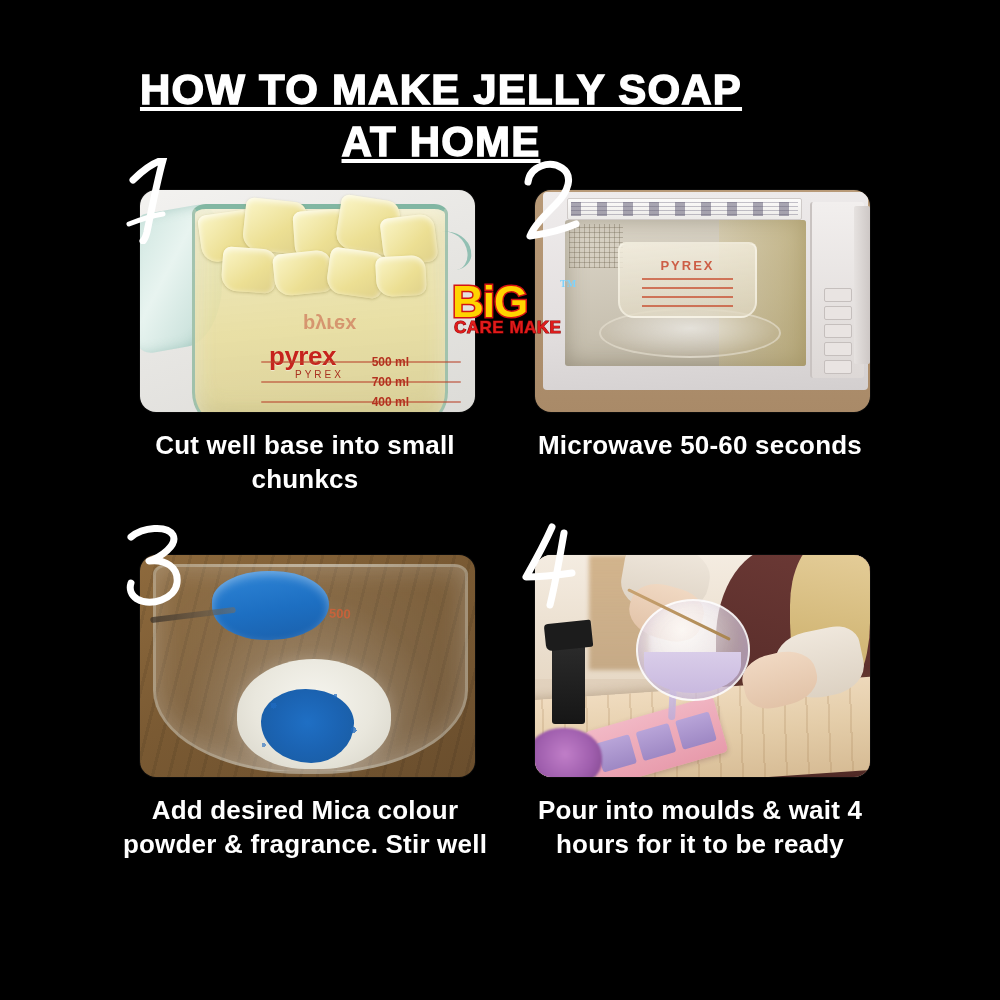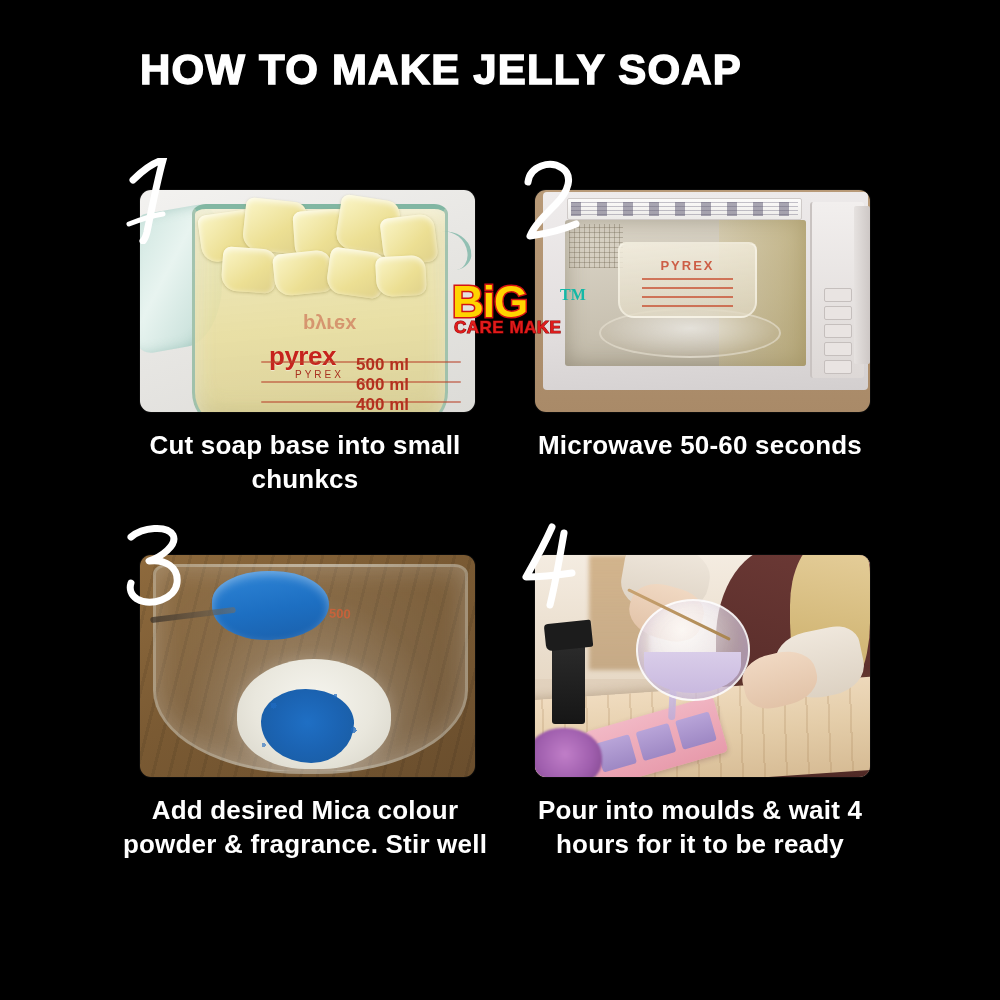--- a/index.html
+++ b/index.html
@@ -18,24 +18,25 @@
   #poster {
     position: absolute;
     inset: 0;
     background: #000000;
   }
 
   
   .title-block {
     position: absolute;
     left: 0;
-    top: 44px;
+    top: 64px;
     width: 882px;
     text-align: center;
     color: #ffffff;
+    text-decoration: underline;
   }
   .title-line {
     font-family: "Liberation Sans", sans-serif;
     font-weight: 700;
     font-size: 42px;
     letter-spacing: 1.2px;
     line-height: 52px;
     text-transform: uppercase;
     -webkit-text-stroke: 1.4px #ffffff;
     white-space: nowrap;
@@ -68,21 +69,21 @@
     pointer-events: none;
   }
   .step-number svg { display: block; width: 100%; height: 100%; }
 
   .photo {
     position: absolute;
     left: 25px;
     top: 30px;
     width: 335px;
     height: 222px;
-    border-radius: 11px;
+    border-radius: 16px;
     overflow: hidden;
     box-shadow: 0 0 0 1px rgba(255,255,255,0.04);
   }
   .photo .scene { position: absolute; inset: 0; }
 
   .caption {
     position: absolute;
     left: -10px;
     top: 268px;
     width: 400px;
@@ -154,21 +155,21 @@
     font-family: "Liberation Sans", sans-serif;
   }
   .p1-top-ghost {
     position: absolute; left: 126px; top: 8px;
     color: rgba(200,50,40,.75); font-weight: 700; font-size: 22px;
     transform: scaleY(-1);
     font-family: "Liberation Sans", sans-serif;
   }
   .p1-tick {
     position: absolute; right: 36px;
-    color: #b4311f; font-size: 17px; font-weight: 700;
+    color: #b4311f; font-size: 12px; font-weight: 700;
     font-family: "Liberation Sans", sans-serif;
   }
   .p1-gradline {
     position: absolute; left: 66px; width: 200px; height: 2px;
     background: rgba(185,70,45,.55);
     border-radius: 2px;
   }
 
   
   .p2-bg {
@@ -430,42 +431,43 @@
     font-family: "Liberation Sans", sans-serif;
     font-weight: 700;
     font-size: 44px;
     letter-spacing: -1px;
     color: #ffd400;
     -webkit-text-stroke: 3px #d41313;
     paint-order: stroke fill;
     line-height: 44px;
   }
   .wm-tm {
-    position: absolute; left: 108px; top: 10px;
+    position: absolute; left: 108px; top: 2px;
     font-family: "Liberation Serif", serif;
-    font-size: 16px; font-weight: 700;
-    color: #14b8a6;
+    font-size: 10px; font-weight: 700;
+    color: #7dd3fc;
   }
   .wm-care {
     position: absolute; left: 2px; top: 42px;
     font-family: "Liberation Sans", sans-serif;
     font-weight: 700; font-size: 17px;
     letter-spacing: .5px;
     color: #e01b1b;
     -webkit-text-stroke: 1px #8a0000;
     paint-order: stroke fill;
   }
 </style>
 </head>
 <body>
 
 <div id="poster">
 
   <div class="title-block">
     <div class="title-line">HOW TO MAKE JELLY SOAP</div>
+    <div class="title-line">AT HOME</div>
   </div>
 
   <div class="steps">
 
     <div class="step step-col-left step-row-top">
       <div class="step-number">
         <svg viewBox="0 0 70 86" aria-hidden="true">
           <path d="M10 22 C22 10, 32 4, 40 2 C36 16, 30 44, 24 74 C23 78, 22 81, 20 83" stroke="#ffffff" stroke-width="7" fill="none" stroke-linecap="round"></path>
           <path d="M6 66 C16 62, 28 58, 40 56" stroke="#ffffff" stroke-width="5" fill="none" stroke-linecap="round"></path>
         </svg>
@@ -478,39 +480,39 @@
           <div class="p1-cup">
             <div class="p1-spout"></div>
             <div class="p1-top-ghost">pyrex</div>
             <div class="p1-ghost">pyrex</div>
             <div class="p1-label">pyrex</div>
             <div class="p1-metric">PYREX</div>
             <div class="p1-gradline" style="top:152px"></div>
             <div class="p1-gradline" style="top:172px"></div>
             <div class="p1-gradline" style="top:192px"></div>
             <div class="p1-tick" style="top:146px">500 ml</div>
-            <div class="p1-tick" style="top:166px">600 ml</div>
+            <div class="p1-tick" style="top:166px">700 ml</div>
             <div class="p1-tick" style="top:186px">400 ml</div>
 
           </div>
           <div class="p1-chunks">
             <div class="p1-chunk" style="left:4px;  top:16px; width:58px; height:48px; transform:rotate(-8deg)"></div>
             <div class="p1-chunk" style="left:48px; top:4px;  width:62px; height:52px; transform:rotate(6deg)"></div>
             <div class="p1-chunk" style="left:98px; top:14px; width:56px; height:50px; transform:rotate(-4deg)"></div>
             <div class="p1-chunk" style="left:142px;top:2px;  width:60px; height:54px; transform:rotate(9deg)"></div>
             <div class="p1-chunk" style="left:186px;top:20px; width:54px; height:48px; transform:rotate(-7deg)"></div>
             <div class="p1-chunk" style="left:26px; top:52px; width:54px; height:44px; transform:rotate(4deg)"></div>
             <div class="p1-chunk" style="left:78px; top:56px; width:58px; height:42px; transform:rotate(-6deg)"></div>
             <div class="p1-chunk" style="left:132px;top:54px; width:56px; height:46px; transform:rotate(8deg)"></div>
             <div class="p1-chunk" style="left:180px;top:60px; width:50px; height:40px; transform:rotate(-3deg)"></div>
           </div>
         </div>
       </div>
 
-      <div class="caption">Cut soap base into small chunkcs</div>
+      <div class="caption">Cut well base into small chunkcs</div>
     </div>
 
     <div class="step step-col-right step-row-top">
       <div class="step-number">
         <svg viewBox="0 0 70 86" aria-hidden="true">
           <path d="M10 24 C12 8, 32 2, 44 10 C56 18, 50 34, 38 46 C26 58, 16 68, 12 78 C26 76, 44 72, 58 66" stroke="#ffffff" stroke-width="7" fill="none" stroke-linecap="round" stroke-linejoin="round"></path>
         </svg>
       </div>
 
       <div class="photo">

